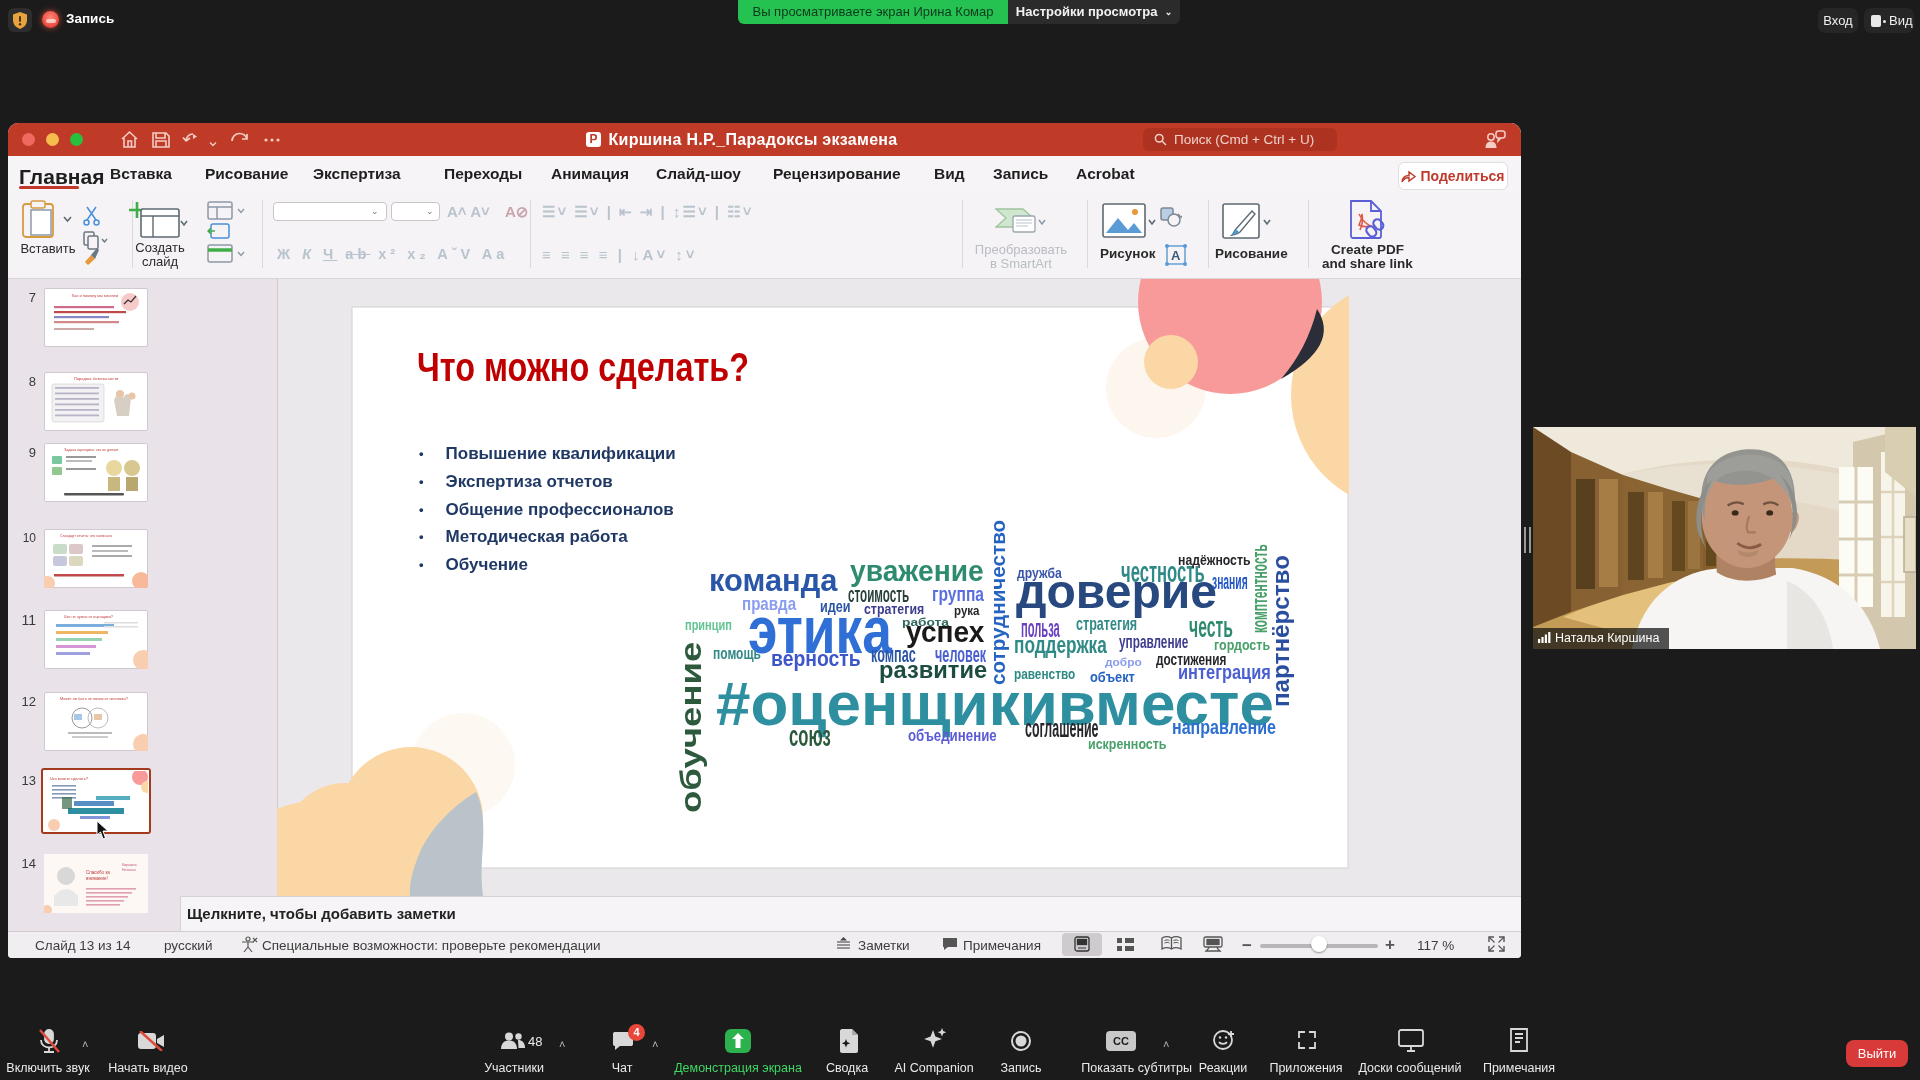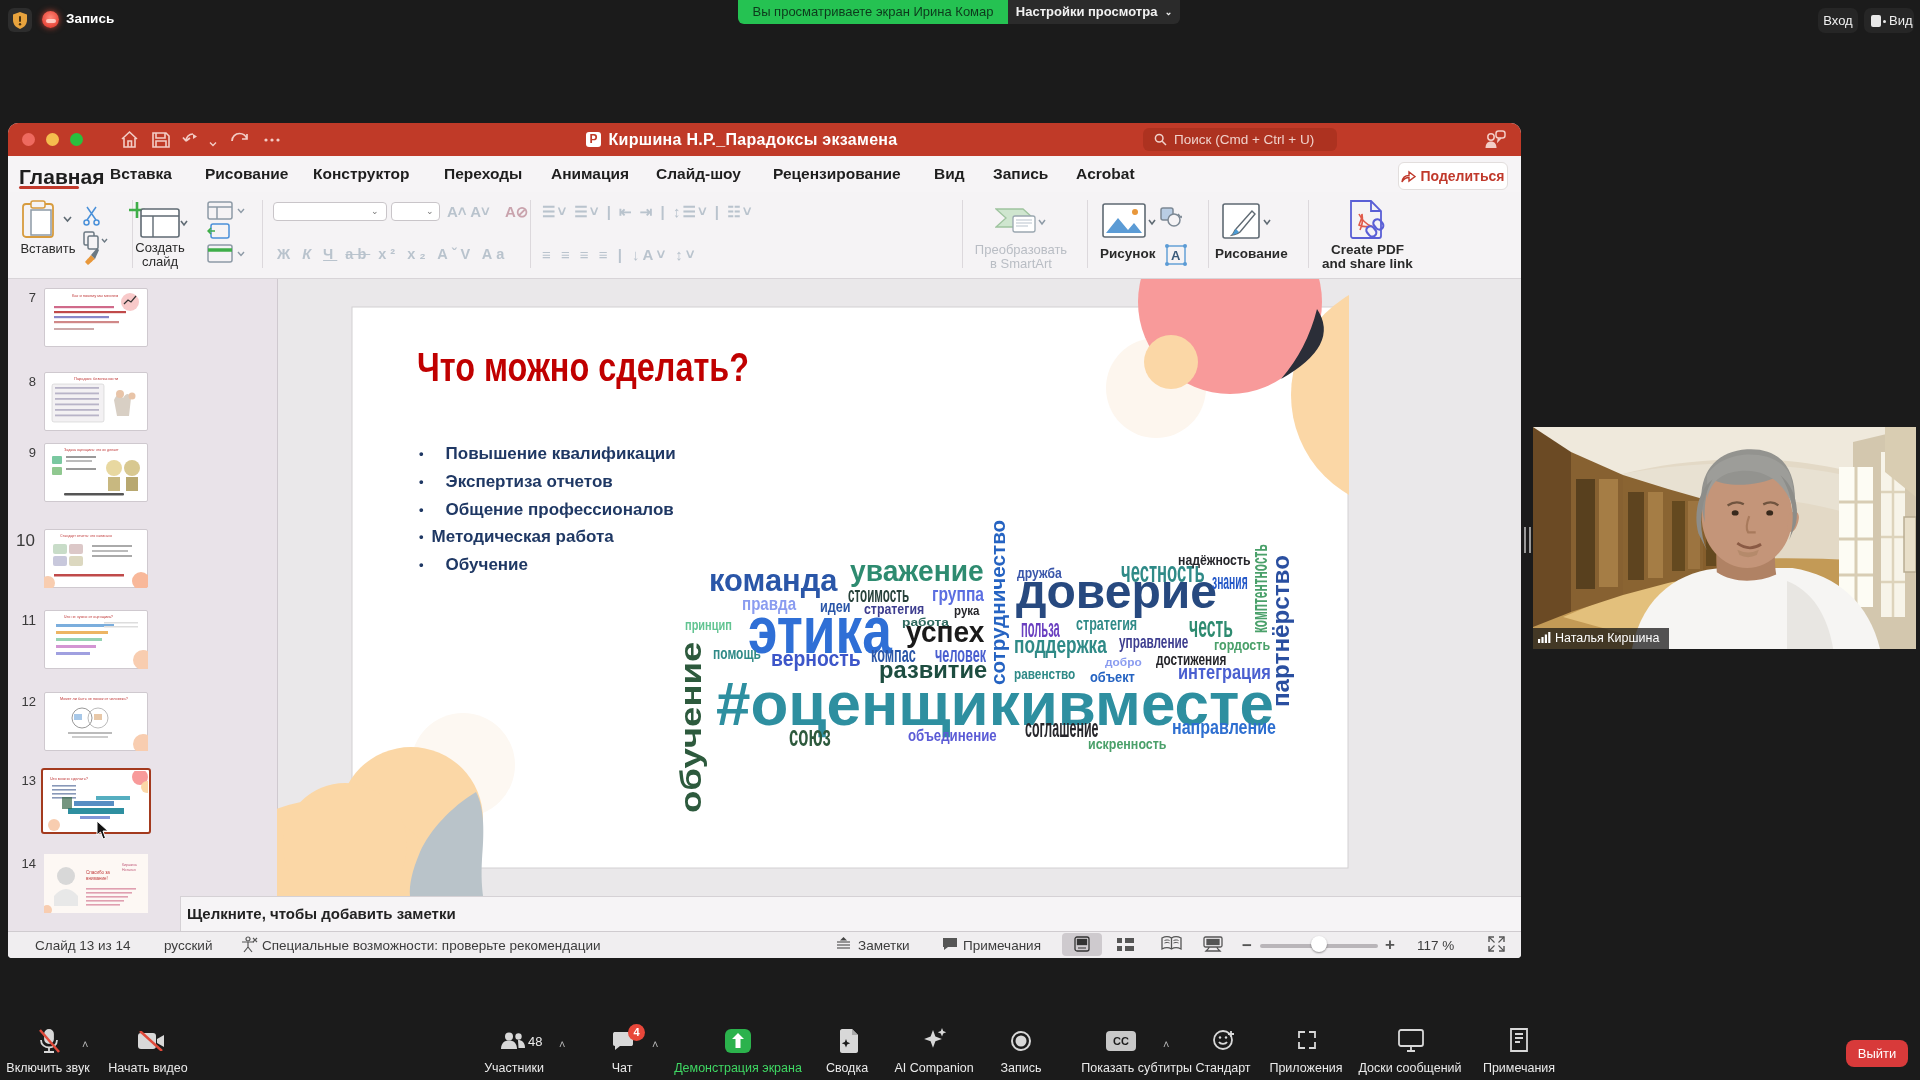--- a/index.html
+++ b/index.html
@@ -49,21 +49,21 @@
 <svg class="a" style="left:1483px;top:129px" width="24" height="22" viewBox="0 0 24 22" fill="none" stroke="#f3cdc6" stroke-width="1.5">
  <circle cx="8" cy="8" r="3.2"></circle>
     <path d="M2.5 19 C2.5 14.5 5 12.5 8 12.5 C11 12.5 13.5 14.5 13.5 19 Z" fill="#f3cdc6" stroke="none"></path>
  <rect x="13" y="2" width="9" height="7" rx="2.5"></rect>
     <path d="M15.5 9 L15 12 L18 9"></path>
 </svg>
 <div class="a" style="left:8px;top:156px;width:1513px;height:36px;background:#f6f4f6"></div>
 <div class="a" style="left:19px;top:165px;font-size:21px;font-weight:700;color:#1e1e1e">Главная</div>
 <div class="a" style="left:110px;top:165px;font-size:15.5px;font-weight:700;color:#1e1e1e">Вставка</div>
 <div class="a" style="left:205px;top:165px;font-size:15.5px;font-weight:700;color:#1e1e1e">Рисование</div>
-<div class="a" style="left:313px;top:165px;font-size:15.5px;font-weight:700;color:#1e1e1e">Конструктор</div>
+<div class="a" style="left:313px;top:165px;font-size:15.5px;font-weight:700;color:#1e1e1e">Экспертиза</div>
 <div class="a" style="left:444px;top:165px;font-size:15.5px;font-weight:700;color:#1e1e1e">Переходы</div>
 <div class="a" style="left:551px;top:165px;font-size:15.5px;font-weight:700;color:#1e1e1e">Анимация</div>
 <div class="a" style="left:656px;top:165px;font-size:15.5px;font-weight:700;color:#1e1e1e">Слайд-шоу</div>
 <div class="a" style="left:773px;top:165px;font-size:15.5px;font-weight:700;color:#1e1e1e">Рецензирование</div>
 <div class="a" style="left:934px;top:165px;font-size:15.5px;font-weight:700;color:#1e1e1e">Вид</div>
 <div class="a" style="left:993px;top:165px;font-size:15.5px;font-weight:700;color:#1e1e1e">Запись</div>
 <div class="a" style="left:1076px;top:165px;font-size:15.5px;font-weight:700;color:#1e1e1e">Acrobat</div>
 <div class="a" style="left:19px;top:186px;width:60px;height:3px;background:#c0392b;border-radius:2px"></div>
 <div class="a" style="left:1398px;top:162px;width:110px;height:28px;background:#fff;border:1px solid #e2dedd;border-radius:6px;color:#c0392b;font-size:14px;font-weight:700;text-align:center;line-height:26px"><svg width="15" height="13" viewBox="0 0 15 13" style="vertical-align:-2px;margin-right:4px">
       <path d="M1 12 C1.5 8 4 5.5 8 5.5 V2 L14 6.5 L8 11 V7.5 C5 7.5 3 8.5 1 12 Z" fill="none" stroke="#c0392b" stroke-width="1.4"></path>
@@ -213,21 +213,21 @@
     <rect x="8" y="24" width="10" height="8" rx="1" fill="#90c890"></rect>
     <rect x="22" y="13" width="30" height="2" fill="#999"></rect>
     <rect x="22" y="17" width="26" height="2" fill="#bbb"></rect>
     <rect x="22" y="25" width="30" height="2" fill="#999"></rect>
     <circle cx="70" cy="25" r="8" fill="#e8d8a0"></circle>
     <circle cx="88" cy="25" r="8" fill="#d8c890"></circle>
     <rect x="64" y="34" width="12" height="14" fill="#c8b880"></rect>
     <rect x="82" y="34" width="12" height="14" fill="#b8a870"></rect>
     <rect x="20" y="50" width="60" height="2.5" rx="1" fill="#555"></rect>
   </svg>
-<div class="a" style="left:16px;top:531px;width:20px;height:14px;font-size:17px;color:#3a3a3a;text-align:left">10</div>
+<div class="a" style="left:16px;top:531px;width:20px;height:14px;font-size:12px;color:#3a3a3a;text-align:right">10</div>
 <div class="a" style="left:44px;top:529px;width:104px;height:59px;background:#fff;border:1px solid #cfc9cf;border-radius:2px"></div>
 <svg class="a" style="left:44px;top:529px" width="104" height="59" viewBox="0 0 104 59">
     <text x="16" y="8" font-size="3.6" fill="#c03a3a">Стандарт отчета: что написано</text>
     <rect x="9" y="15" width="14" height="10" rx="2" fill="#c8dcc8"></rect>
     <rect x="25" y="15" width="14" height="10" rx="2" fill="#dcc8c8"></rect>
     <rect x="9" y="27" width="14" height="10" rx="2" fill="#c8c8dc"></rect>
     <rect x="25" y="27" width="14" height="10" rx="2" fill="#dcd8c0"></rect>
     <rect x="48" y="16" width="40" height="2" fill="#aaa"></rect>
     <rect x="48" y="21" width="36" height="2" fill="#bbb"></rect>
     <rect x="48" y="26" width="40" height="2" fill="#aaa"></rect>
@@ -308,21 +308,21 @@
  <circle cx="186" cy="486" r="52" fill="#fdf8f2"></circle>
  <circle cx="134" cy="540" r="72" fill="#fbd7a6"></circle>
  <circle cx="48" cy="656" r="135" fill="#fbd7a6"></circle>
  <circle cx="68" cy="566" r="62" fill="#fbd7a6"></circle>
  <path d="M199 513 C208 530 207 555 205 580 C204 598 205 608 206 617 L133 617 C132 606 135 592 143 573 C153 551 174 528 199 513 Z" fill="#b9c3c9"></path>
 </svg>
 <div class="a" style="left:417px;top:345px;font-size:40px;font-weight:700;color:#c00000;transform:scaleX(.81);transform-origin:left top">Что можно сделать?</div>
 <div class="a" style="left:419px;top:444px;font-size:17px;color:#1f3864;font-weight:700"><span style="font-size:13px;vertical-align:1px">•</span><span style="margin-left:22px">Повышение квалификации</span></div>
 <div class="a" style="left:419px;top:472px;font-size:17px;color:#1f3864;font-weight:700"><span style="font-size:13px;vertical-align:1px">•</span><span style="margin-left:22px">Экспертиза отчетов</span></div>
 <div class="a" style="left:419px;top:500px;font-size:17px;color:#1f3864;font-weight:700"><span style="font-size:13px;vertical-align:1px">•</span><span style="margin-left:22px">Общение профессионалов</span></div>
-<div class="a" style="left:419px;top:527px;font-size:17px;color:#1f3864;font-weight:700"><span style="font-size:13px;vertical-align:1px">•</span><span style="margin-left:8px">Методическая работа</span></div>
+<div class="a" style="left:419px;top:527px;font-size:17px;color:#1f3864;font-weight:700"><span style="font-size:13px;vertical-align:1px">•</span><span style="margin-left:22px">Методическая работа</span></div>
 <div class="a" style="left:419px;top:555px;font-size:17px;color:#1f3864;font-weight:700"><span style="font-size:13px;vertical-align:1px">•</span><span style="margin-left:22px">Обучение</span></div>
 <span class="a cw" id="w0" style="left:708.6px;top:564.6px;font-size:31.6px;font-weight:700;color:#2a56a8;line-height:1;white-space:nowrap;transform:scaleX(0.977);transform-origin:left top">команда</span>
 <span class="a cw" id="w1" style="left:849.6px;top:556.6px;font-size:28.7px;font-weight:700;color:#2e8b70;line-height:1;white-space:nowrap;transform:scaleX(0.983);transform-origin:left top">уважение</span>
 <span class="a cw" id="w2" style="left:1016.7px;top:567.3px;font-size:13.8px;font-weight:700;color:#3a56aa;line-height:1;white-space:nowrap;transform:scaleX(0.883);transform-origin:left top">дружба</span>
 <span class="a cw" id="w3" style="left:1016.3px;top:568.3px;font-size:47.9px;font-weight:700;color:#27497f;line-height:1;white-space:nowrap;transform:scaleX(1.003);transform-origin:left top">доверие</span>
 <span class="a cw" id="w4" style="left:1120.7px;top:557.5px;font-size:28.9px;font-weight:700;color:#2f8a87;line-height:1;white-space:nowrap;transform:scaleX(0.575);transform-origin:left top">честность</span>
 <span class="a cw" id="w5" style="left:1177.8px;top:553.3px;font-size:14.3px;font-weight:700;color:#26262b;line-height:1;white-space:nowrap;transform:scaleX(0.855);transform-origin:left top">надёжность</span>
 <span class="a cw" id="w6" style="left:1211.8px;top:571.0px;font-size:21.2px;font-weight:700;color:#2458c8;line-height:1;white-space:nowrap;transform:scaleX(0.487);transform-origin:left top">знания</span>
 <span class="a cw" id="w7" style="left:741.7px;top:596.2px;font-size:17.8px;font-weight:700;color:#8a9cf0;line-height:1;white-space:nowrap;transform:scaleX(0.850);transform-origin:left top">правда</span>
 <span class="a cw" id="w8" style="left:847.8px;top:584.0px;font-size:21.2px;font-weight:700;color:#27413a;line-height:1;white-space:nowrap;transform:scaleX(0.551);transform-origin:left top">стоимость</span>
@@ -539,21 +539,21 @@
 <div class="a" style="left:1163px;top:1038px;color:#bbb;font-size:11px">˄</div>
 <div class="a" style="left:1052px;top:1061px;width:140px;text-align:right;font-size:12.5px;color:#ebebeb">Показать субтитры</div>
 
 <svg class="a" style="left:1212px;top:1028px" width="24" height="24" viewBox="0 0 24 24" fill="none" stroke="#d8d8d8" stroke-width="1.8">
  <circle cx="11" cy="12" r="9"></circle>
  <circle cx="8" cy="9.5" r="1.2" fill="#d8d8d8" stroke="none"></circle>
     <circle cx="14" cy="9.5" r="1.2" fill="#d8d8d8" stroke="none"></circle>
  <path d="M7 14 C8.5 16.5 13.5 16.5 15 14"></path>
  <path d="M19 3 V9 M16 6 H22"></path>
 </svg>
-<div class="a" style="left:1153px;top:1061px;width:140px;text-align:center;font-size:12.5px;color:#ebebeb">Стандарт</div>
+<div class="a" style="left:1153px;top:1061px;width:140px;text-align:center;font-size:12.5px;color:#ebebeb">Реакции</div>
 
 <svg class="a" style="left:1295px;top:1028px" width="24" height="24" viewBox="0 0 24 24" fill="none" stroke="#d8d8d8" stroke-width="1.8">
  <path d="M4 10 V4 H10 M14 4 H20 V10 M20 14 V20 H14 M10 20 H4 V14"></path>
 </svg>
 <div class="a" style="left:1236px;top:1061px;width:140px;text-align:center;font-size:12.5px;color:#ebebeb">Приложения</div>
 
 <svg class="a" style="left:1398px;top:1029px" width="26" height="23" viewBox="0 0 26 23" fill="none" stroke="#d8d8d8" stroke-width="1.8">
  <rect x="1" y="1" width="24" height="16" rx="2"></rect>
  <path d="M9 22 H17 M13 17 V22"></path>
 </svg>

